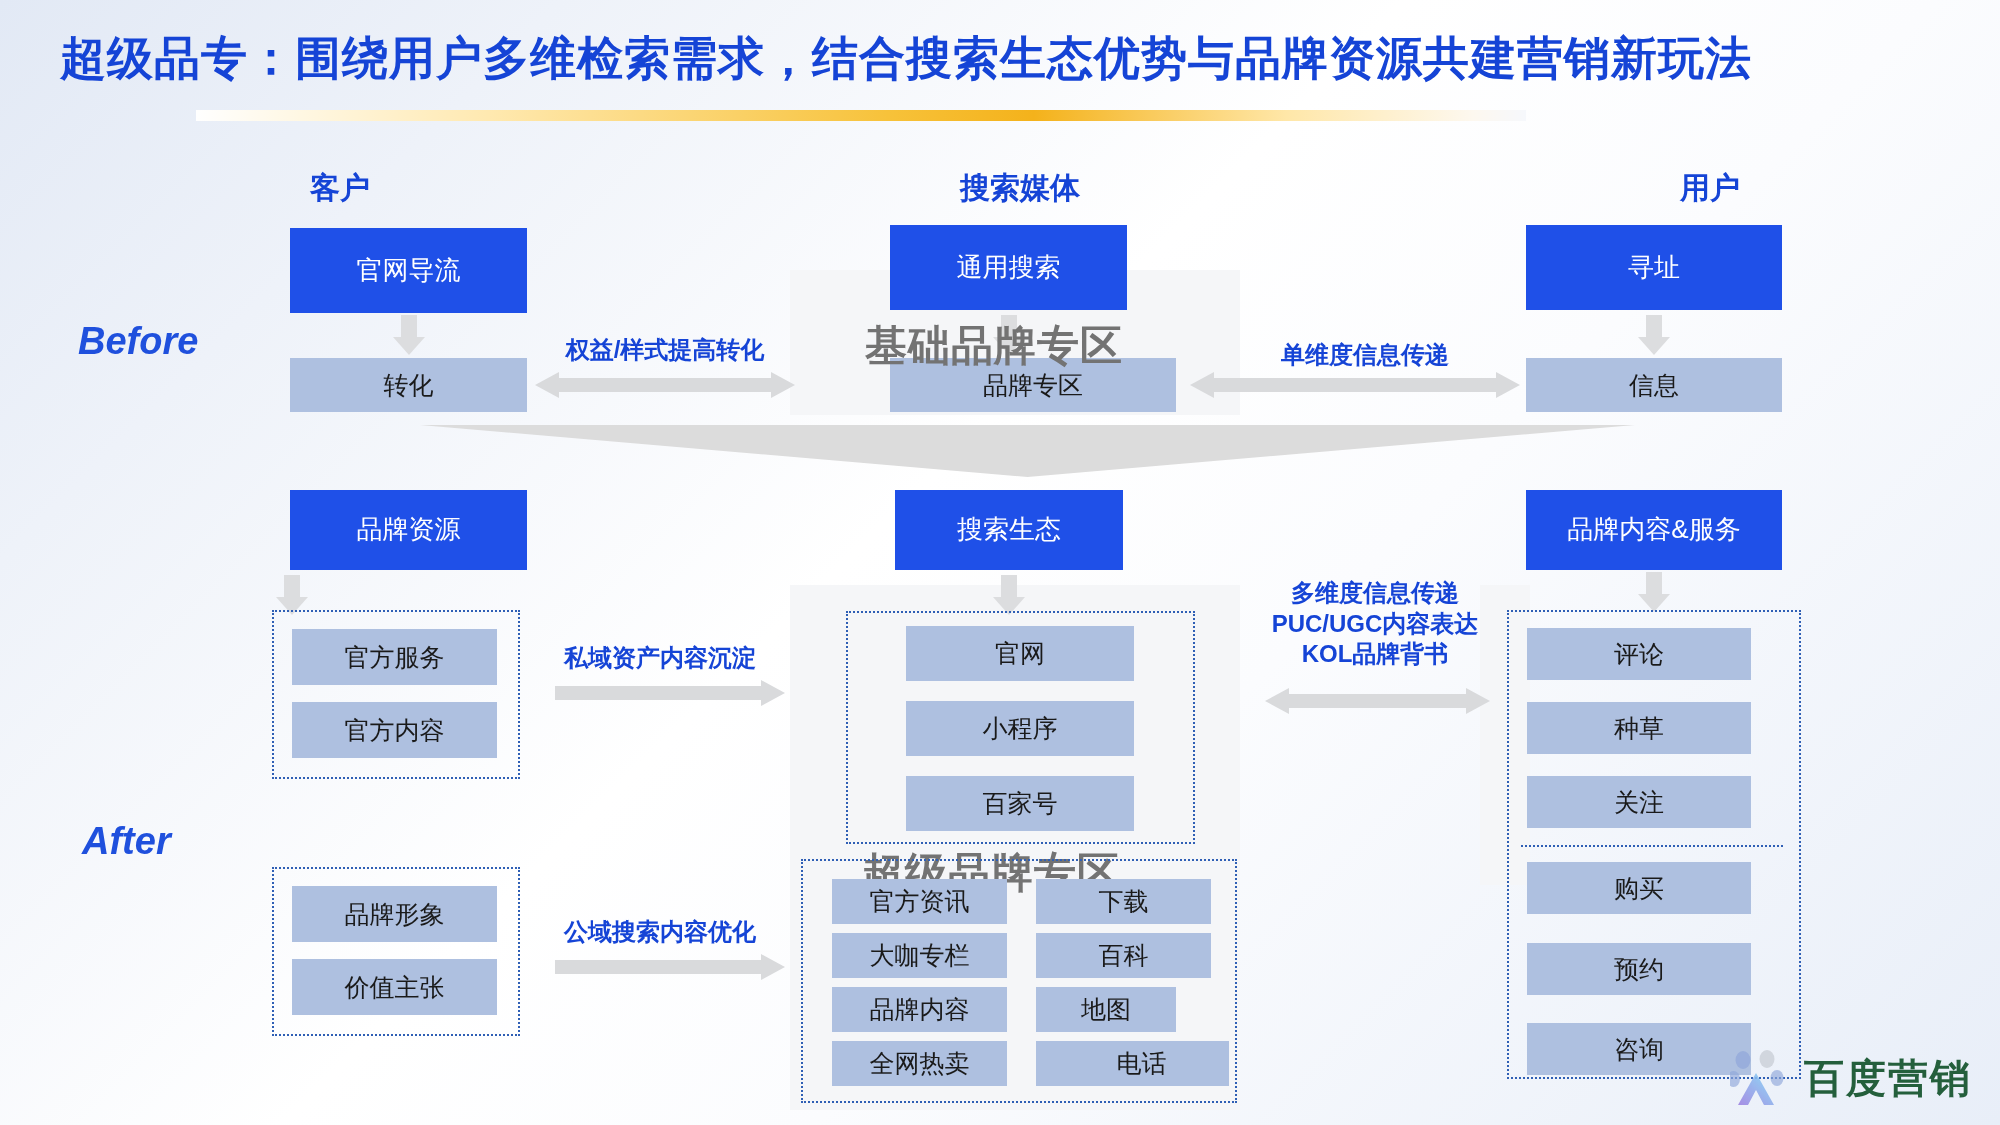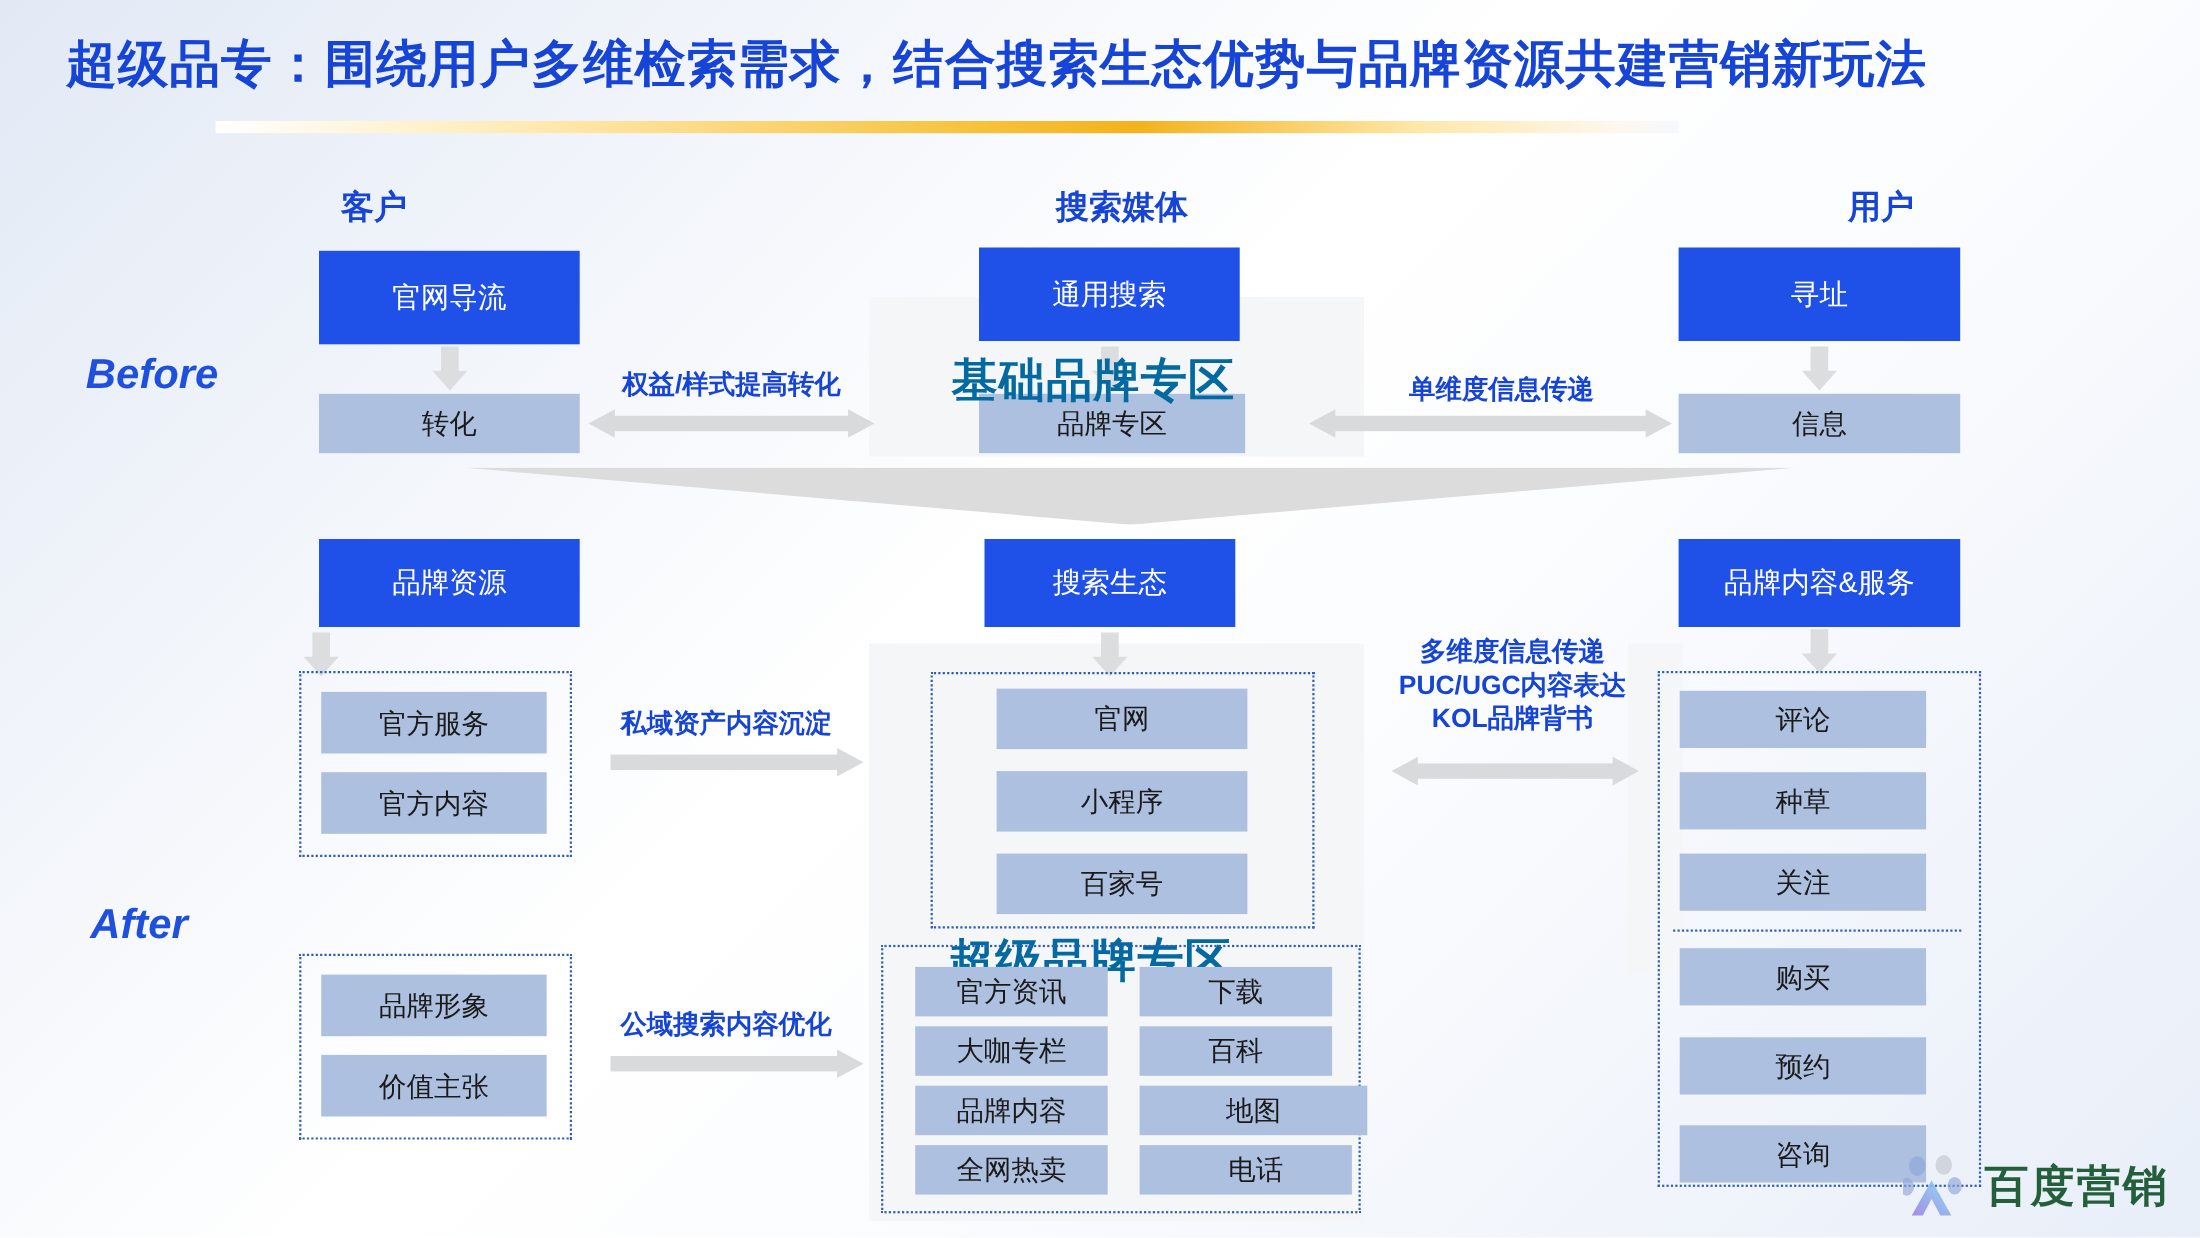--- a/index.html
+++ b/index.html
@@ -76,21 +76,21 @@
 
   
   .bigchev{
     position:absolute;left:420px;top:425px;width:1215px;height:52px;
     background:#dcdcdc;
     clip-path:polygon(0 0,100% 0,50% 100%);
   }
 
   
   .redcap{
-    position:absolute;font-size:42px;font-weight:bold;color:#0369a1;
+    position:absolute;font-size:42px;font-weight:bold;color:#737373;
     white-space:nowrap;letter-spacing:1px;
   }
 
   
   .logo{position:absolute;right:28px;bottom:18px;display:flex;align-items:center;gap:12px;opacity:.92;}
   .logo-mark{width:62px;height:58px;position:relative;}
   .logo-text{font-size:40px;font-weight:bold;color:#14532d;letter-spacing:2px;}
 </style>
 </head>
 <body>
@@ -114,21 +114,21 @@
     <div class="stem" style="left:9px;top:0;width:16px;height:24px;"></div>
     <div class="head" style="left:1px;top:22px;"></div>
   </div>
   <div class="lightbox" style="left:290px;top:358px;width:237px;height:54px;">转化</div>
 
   <div class="bluebox" style="left:890px;top:225px;width:237px;height:85px;">通用搜索</div>
   <div class="darrow" style="left:992px;top:315px;width:34px;height:42px;">
     <div class="stem" style="left:9px;top:0;width:16px;height:24px;"></div>
     <div class="head" style="left:1px;top:22px;"></div>
   </div>
-  <div class="lightbox" style="left:890px;top:358px;width:242px;height:54px;">品牌专区</div>
+  <div class="lightbox" style="left:890px;top:358px;width:286px;height:54px;">品牌专区</div>
   <div class="redcap" style="left:865px;top:318px;">基础品牌专区</div>
 
   <div class="bluebox" style="left:1526px;top:225px;width:256px;height:85px;">寻址</div>
   <div class="darrow" style="left:1637px;top:315px;width:34px;height:42px;">
     <div class="stem" style="left:9px;top:0;width:16px;height:24px;"></div>
     <div class="head" style="left:1px;top:22px;"></div>
   </div>
   <div class="lightbox" style="left:1526px;top:358px;width:256px;height:54px;">信息</div>
 
   <div class="arrowlabel" style="left:540px;top:335px;width:250px;">权益/样式提高转化</div>
@@ -188,21 +188,21 @@
 
   <div class="redcap" style="left:862px;top:845px;">超级品牌专区</div>
 
   <div class="dashbox" style="left:801px;top:859px;width:432px;height:240px;"></div>
   <div class="lightbox" style="left:832px;top:879px;width:175px;height:45px;">官方资讯</div>
   <div class="lightbox" style="left:832px;top:933px;width:175px;height:45px;">大咖专栏</div>
   <div class="lightbox" style="left:832px;top:987px;width:175px;height:45px;">品牌内容</div>
   <div class="lightbox" style="left:832px;top:1041px;width:175px;height:45px;">全网热卖</div>
   <div class="lightbox" style="left:1036px;top:879px;width:175px;height:45px;">下载</div>
   <div class="lightbox" style="left:1036px;top:933px;width:175px;height:45px;">百科</div>
-  <div class="lightbox" style="left:1036px;top:987px;width:207px;height:45px;">地图</div>
+  <div class="lightbox" style="left:1036px;top:987px;width:140px;height:45px;">地图</div>
   <div class="lightbox" style="left:1036px;top:1041px;width:175px;height:45px;padding-left:18px;">电话</div>
 
   <div class="bluebox" style="left:1526px;top:490px;width:256px;height:80px;">品牌内容&amp;服务</div>
   <div class="darrow" style="left:1637px;top:572px;width:34px;height:42px;">
     <div class="stem" style="left:9px;top:0;width:16px;height:24px;"></div>
     <div class="head" style="left:1px;top:22px;"></div>
   </div>
 
   <div class="dashbox" style="left:1507px;top:610px;width:290px;height:465px;"></div>
   <div class="lightbox" style="left:1527px;top:628px;width:224px;height:52px;">评论</div>

